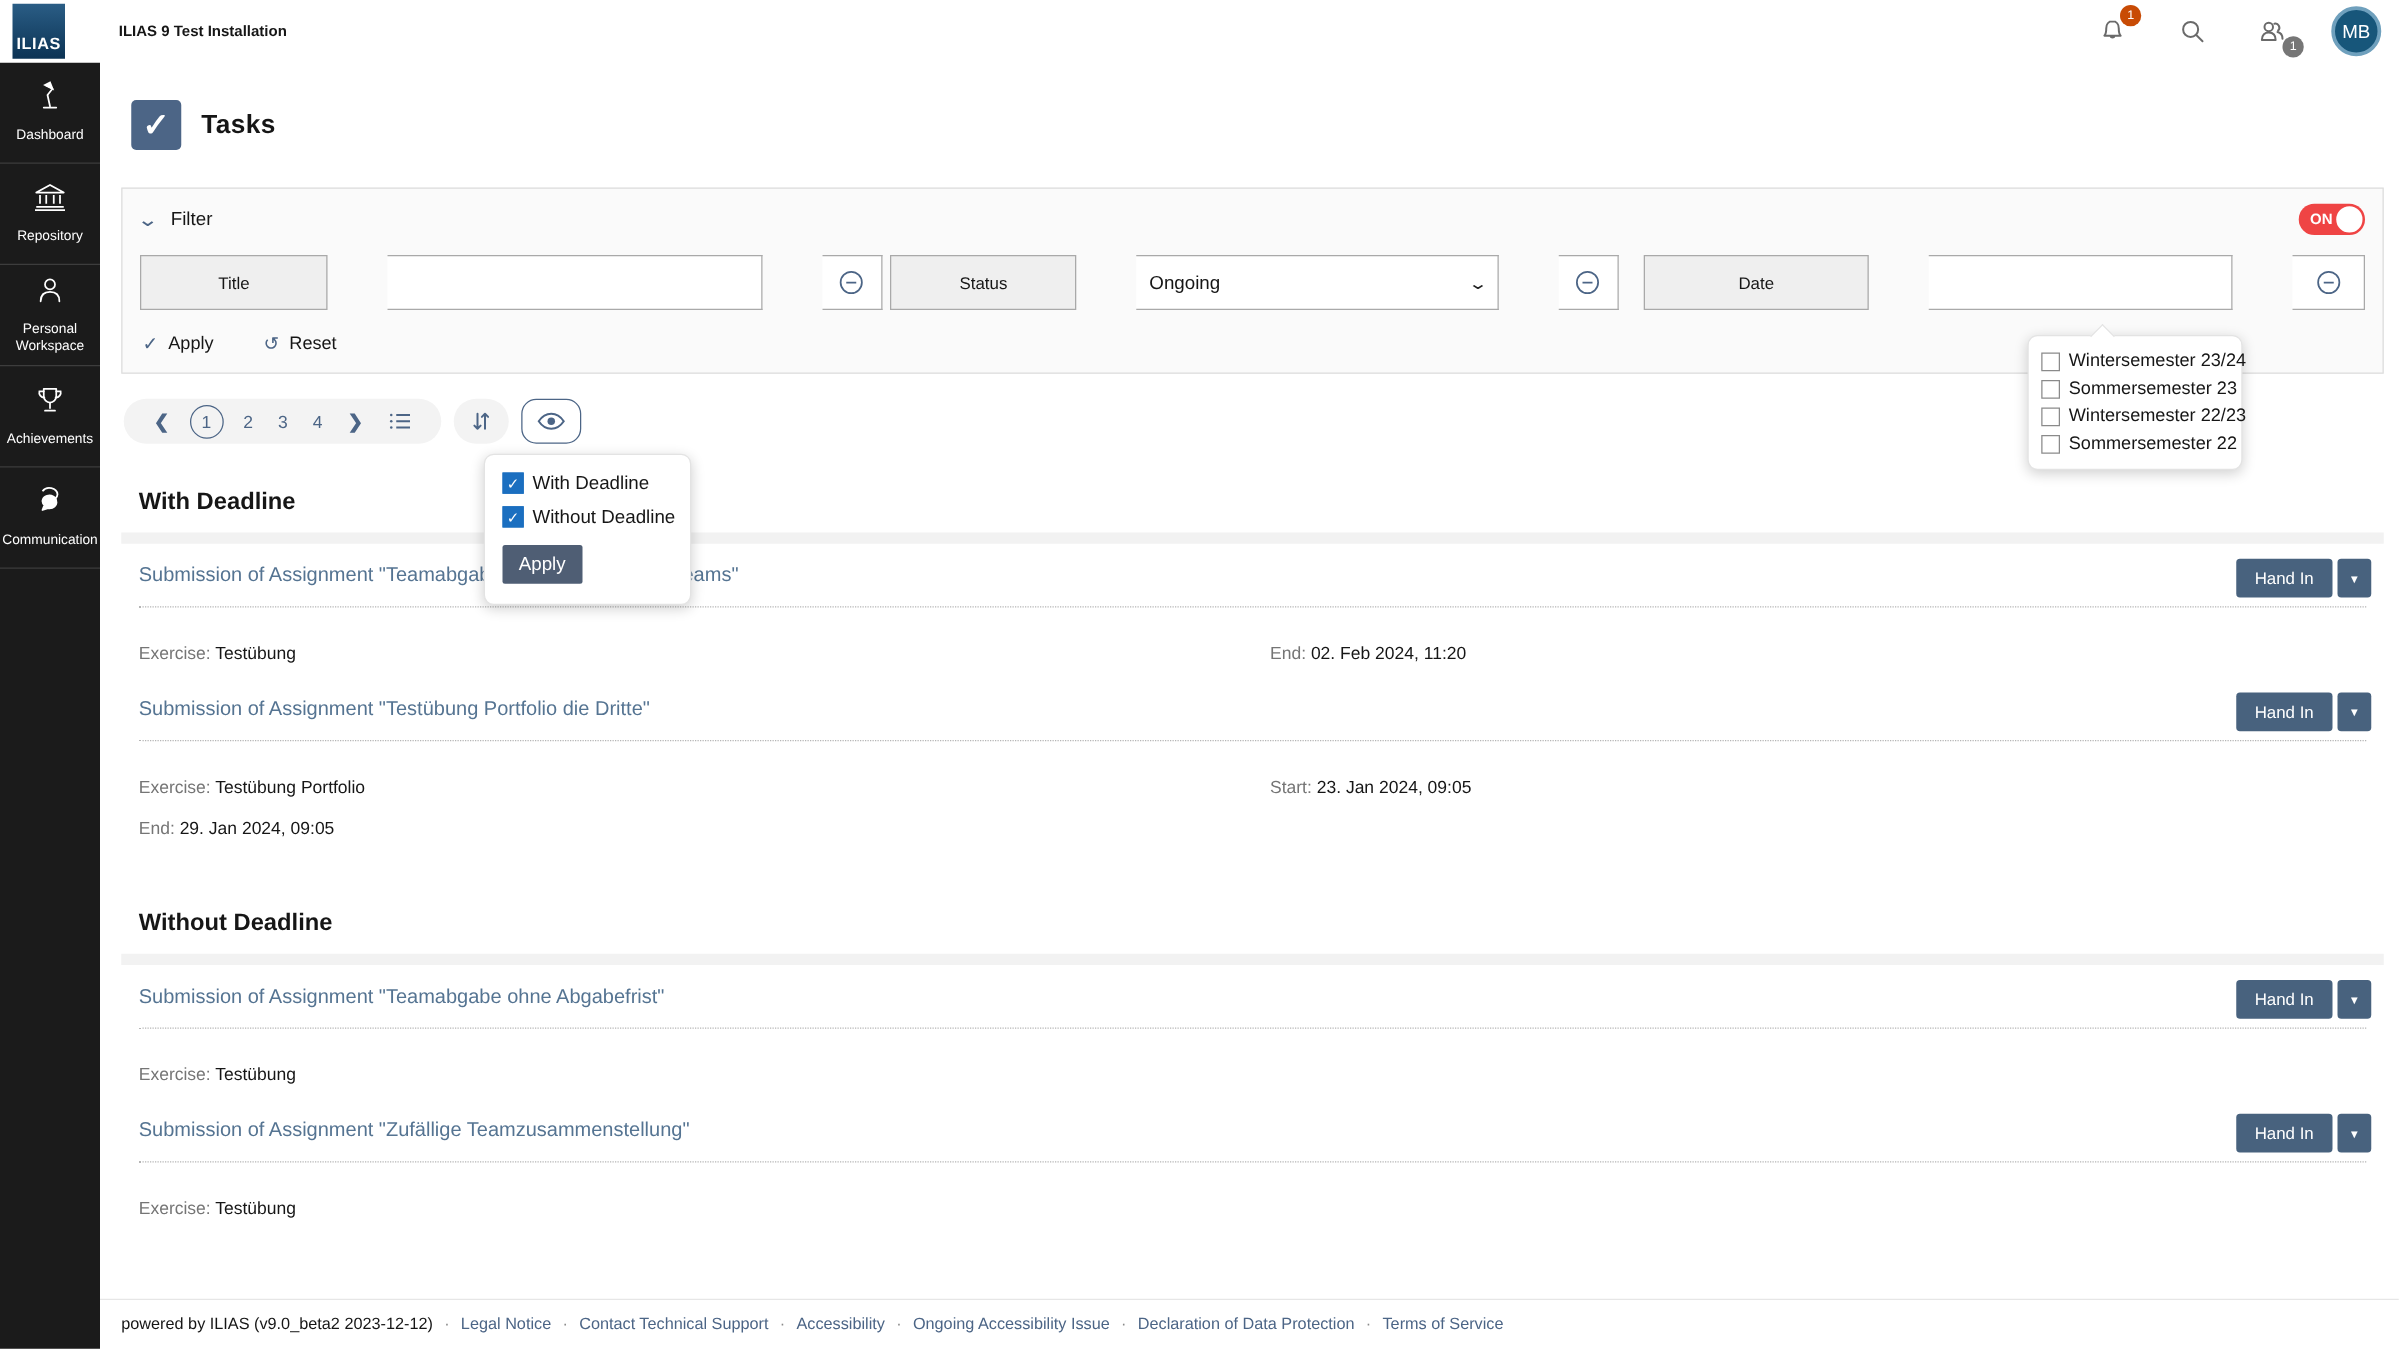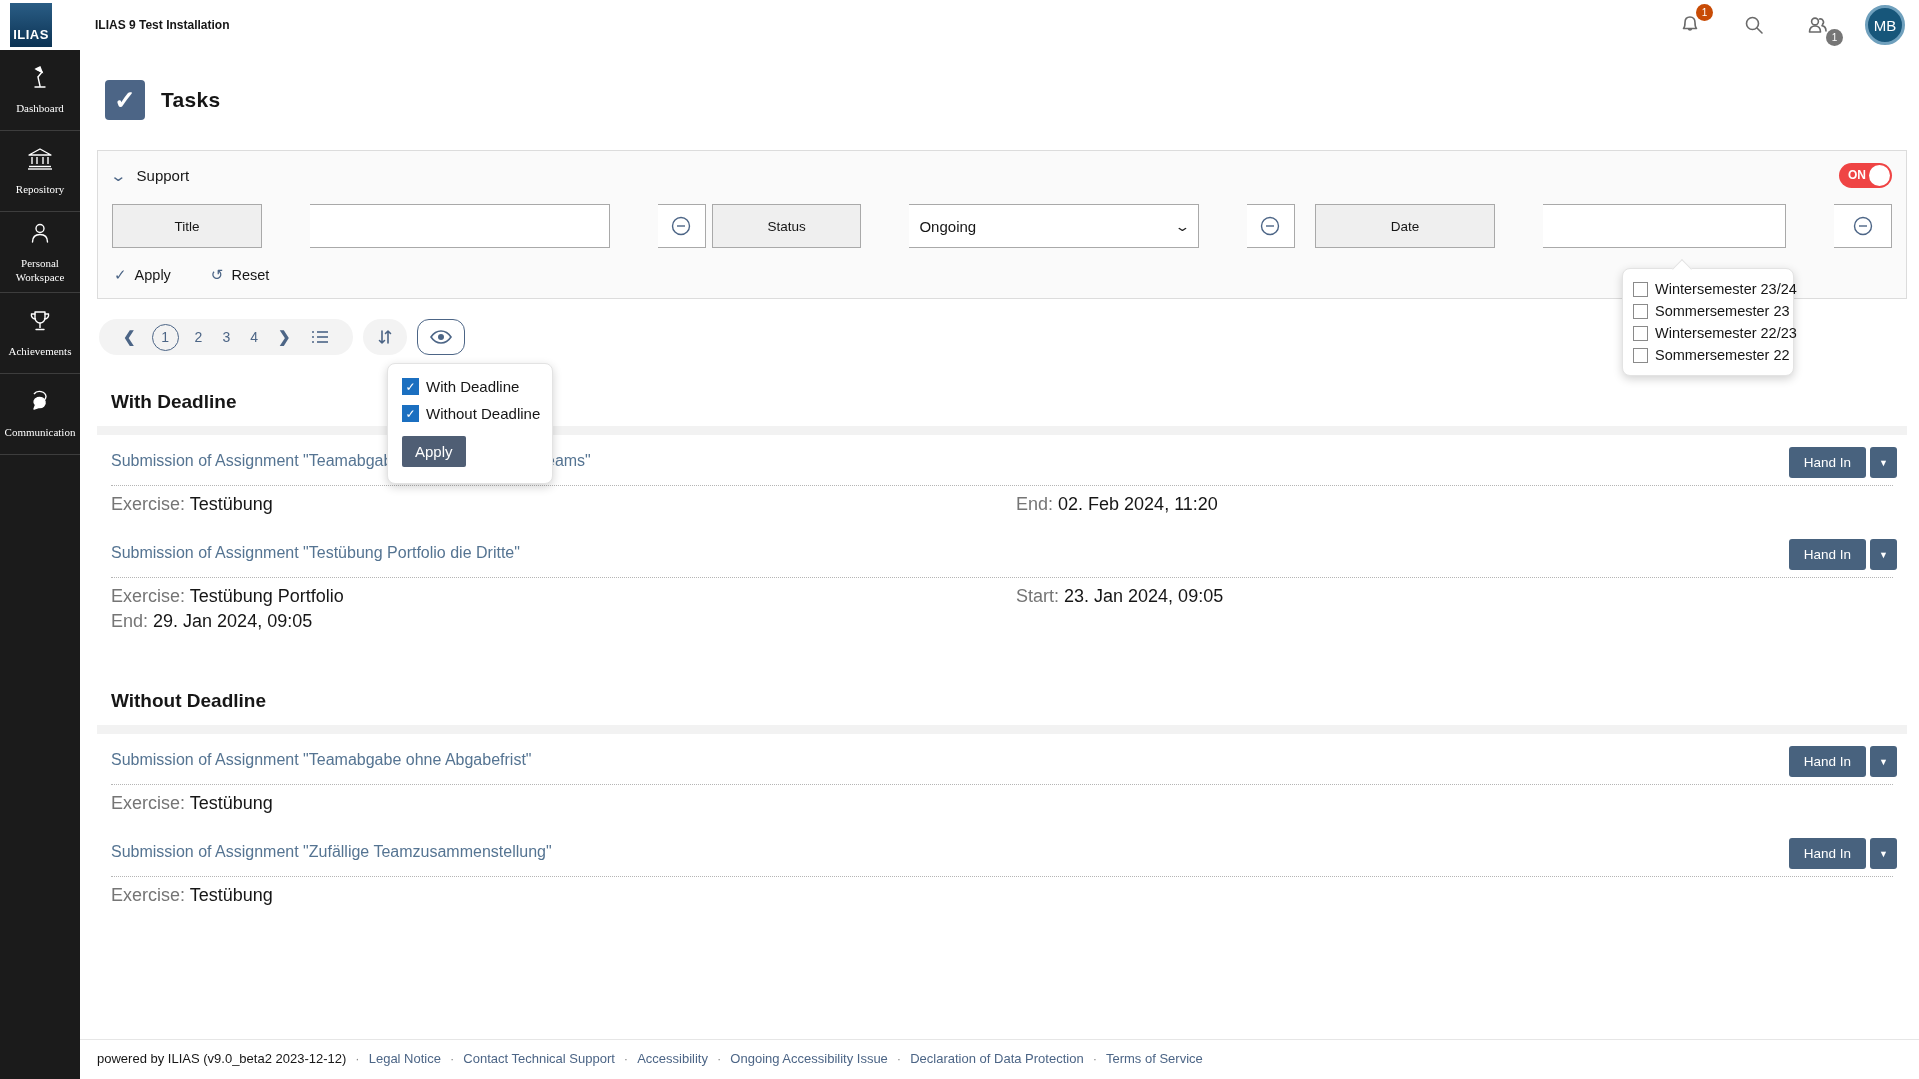--- a/index.html
+++ b/index.html
@@ -20,21 +20,21 @@
   .badge.orange { background:#c84b05; }
   .badge.gray { background:#767676; top:auto; bottom:-4px; right:-8px; }
   .avatar { width:40px; height:40px; border-radius:50%; background:#17567a; border:3px solid #6fa0bd;
             color:#fff; font-size:15px; display:flex; align-items:center; justify-content:center; }
 
   
   .sidebar { position:absolute; left:0; top:50px; bottom:0; width:80px; background:#1b1b1b; z-index:15; }
   .side-item { height:81px; display:flex; flex-direction:column; align-items:center; justify-content:center;
                gap:7px; border-bottom:1px solid #3d3d3d; cursor:pointer; }
   .side-item svg { stroke:#fff; fill:none; stroke-width:1.4; }
-  .side-label { color:#fff; font-size:11px; text-align:center; line-height:1.25; padding:0 2px;font-family:Liberation Serif, serif; }
+  .side-label { color:#fff; font-size:11px; text-align:center; line-height:1.25; padding:0 2px; }
 
   
   .main { margin-left:80px; padding:0 12px 0 17px; position:relative; }
   .page-head { display:flex; align-items:center; gap:16px; padding:30px 0 8px 8px; }
   .tasks-icon { width:40px; height:40px; background:#4c6586; border-radius:4px; color:#fff;
                 font-size:26px; font-weight:bold; display:flex; align-items:center; justify-content:center; }
   .page-title { font-size:21px; font-weight:bold; letter-spacing:.3px; }
 
   
   .filter-panel { margin-top:22px; border:1px solid #dcdcdc; background:#fafafa; padding:12px 14px 14px; }
@@ -76,21 +76,21 @@
              display:flex; align-items:center; justify-content:center; cursor:pointer; }
 
   
   .section { margin-top:26px; }
   .section.second { margin-top:36px; }
   .sec-head { font-size:19px; font-weight:bold; padding:10px 14px 13px 14px; }
   .sec-band { height:9px; background:#f2f2f2; }
   .item { position:relative; padding:17px 14px 12px; }
   .item-title { color:#557492; font-size:16px; text-decoration:none; cursor:pointer; }
   .dotted { border-bottom:1px dotted #b5b5b5; margin-top:15px; }
-  .props { display:grid; grid-template-columns:905px 1fr; row-gap:4px; margin-top:8px; font-size:18px; }
+  .props { display:grid; grid-template-columns:905px 1fr; row-gap:17px; margin-top:28px; font-size:14px; }
   .plabel { color:#757575; } .pvalue { color:#161616; }
   .hand-in-wrap { position:absolute; right:10px; top:12px; display:flex; gap:4px; }
   .btn-handin { background:#48627e; color:#fff; border:none; font-size:13.5px; height:31px; padding:0 15px;
                 border-radius:3px; cursor:pointer; font-family:"Liberation Sans",sans-serif; }
   .btn-caret { background:#48627e; color:#fff; border:none; width:27px; height:31px; border-radius:3px;
                cursor:pointer; font-size:9px; }
 
   
   .popover { position:absolute; background:#fff; border:1px solid #e3e3e3; border-radius:8px;
              box-shadow:0 3px 10px rgba(0,0,0,.18); z-index:100;margin-top:11px; }
@@ -209,21 +209,21 @@
 <main class="main">
 
   <div class="page-head">
     <div class="tasks-icon">✓</div>
     <h1 class="page-title">Tasks</h1>
   </div>
 
   <section class="filter-panel">
     <div class="filter-head">
       <span class="chev">⌄</span>
-      <span class="filter-label">Support</span>
+      <span class="filter-label">Filter</span>
       <div class="filter-toggle-row">
         <div class="toggle">
           <span class="t-label">ON</span>
           <span class="knob"></span>
         </div>
       </div>
     </div>
 
     <div class="fields-row">
       <div class="fgroup g1">

